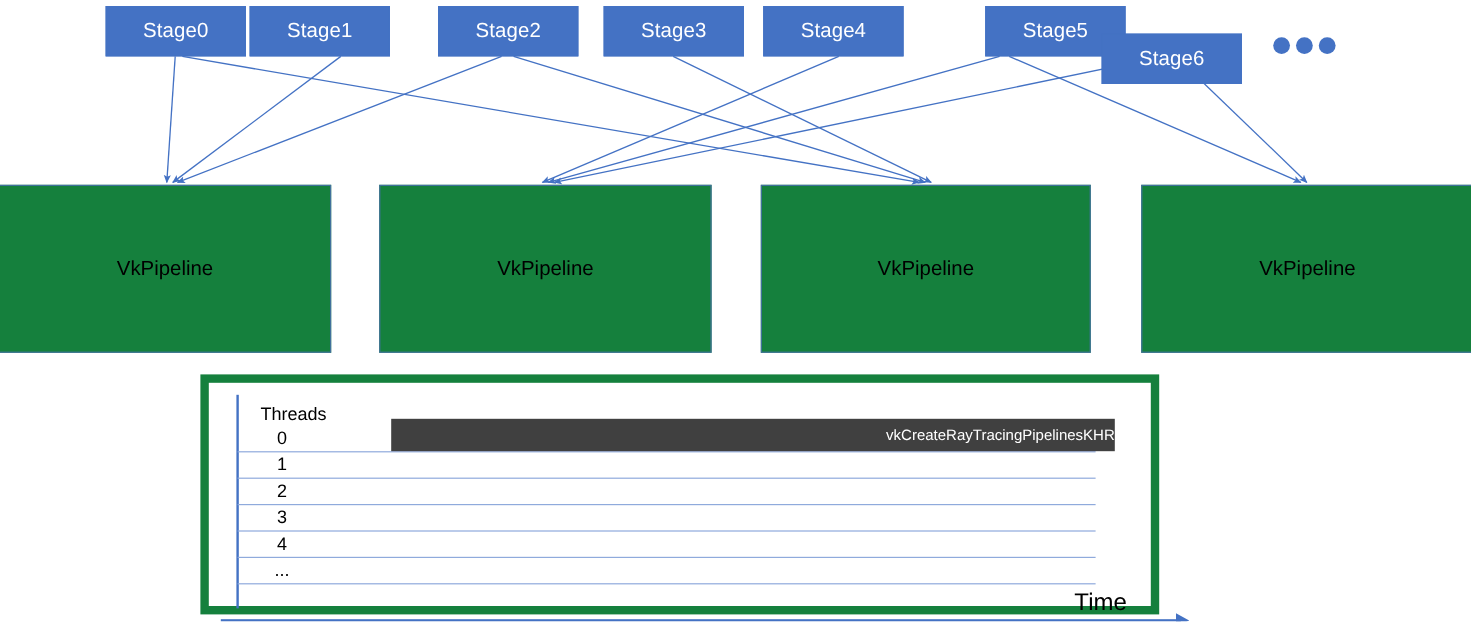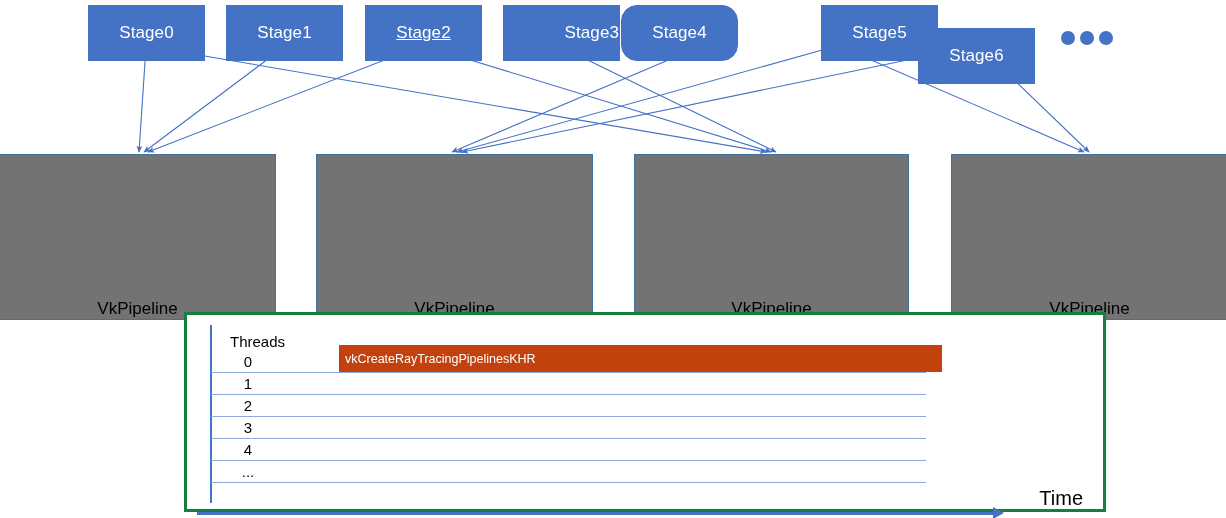--- a/index.html
+++ b/index.html
@@ -15,21 +15,21 @@
     position: relative;
     width: 1226px;
     height: 518px;
     background: #ffffff;
     overflow: hidden;
   }
   
   .stage-box {
     position: absolute;
     top: 5px;
-    height: 56px;
+    height: 42px;
     background: #4472C4;
     border: 1px solid #4472C4;
     color: #ffffff;
     font-size: 17px;
     display: flex;
     align-items: center;
     justify-content: center;
     box-sizing: border-box;
     letter-spacing: 0.1px;
   }
@@ -50,52 +50,51 @@
     background: #4472C4;
   }
   .dots-group .dot:nth-child(1) { left: 0px; }
   .dots-group .dot:nth-child(2) { left: 19px; }
   .dots-group .dot:nth-child(3) { left: 38px; }
 
   
   .pipeline-box {
     position: absolute;
     top: 154px;
-    height: 166px;
-    background: #737373;
+    height: 140px;
+    background: #15803d;
     border: 1px solid #41719C;
     color: #000000;
     font-size: 17px;
     display: flex;
-    align-items: flex-end;
+    align-items: center;
     justify-content: center;
     box-sizing: border-box;
   }
 
   
   #arrow-layer {
     position: absolute;
     left: 0;
     top: 0;
     width: 1226px;
     height: 518px;
     pointer-events: none;
   }
 
   
   #timeline-panel {
     position: absolute;
     left: 167px;
     top: 312px;
-    width: 922px;
+    width: 799px;
     height: 200px;
     background: #ffffff;
-    border: 3px solid #15803d;
-    box-sizing: border-box;
-    margin-left: 17px;
+    border: 7px solid #15803d;
+    box-sizing: border-box;
   }
   #timeline-axis-v {
     position: absolute;
     left: 23px;
     top: 10px;
     width: 2px;
     height: 178px;
     background: #4472C4;
   }
   #timeline-axis-h {
@@ -142,29 +141,30 @@
     position: absolute;
     left: 8px;
     top: 2px;
     width: 58px;
     text-align: center;
     font-size: 15px;
     color: #000000;
   }
   .task-bar {
     position: absolute;
-    background: #c2410c;
+    background: #404040;
     color: #ffffff;
     font-size: 12.5px;
     display: flex;
     align-items: center;
     padding-left: 6px;
     box-sizing: border-box;
     white-space: nowrap;
     overflow: hidden;
+    justify-content: flex-end;
   }
   .time-label {
     position: absolute;
     right: 20px;
     top: 172px;
     font-size: 20px;
     color: #000000;
   }
 </style>
 </head>
@@ -190,30 +190,30 @@
         <line x1="841" y1="47" x2="1084" y2="152"></line>
         <line x1="970" y1="47" x2="462" y2="152"></line>
         <line x1="980" y1="47" x2="1089" y2="152"></line>
       </g>
   </svg>
 
   <div id="stage-row">
       <div class="stage-box" style="left: 88px; width: 117px;">
         <span>Stage0</span>
       </div>
-      <div class="stage-box" style="left: 226px; width: 117px;">
+      <div class="stage-box" style="left: 208px; width: 117px;">
         <span>Stage1</span>
       </div>
-      <div class="stage-box" style="left: 365px; width: 117px; text-decoration: underline;">
+      <div class="stage-box" style="left: 365px; width: 117px;">
         <span>Stage2</span>
       </div>
-      <div class="stage-box" style="left: 503px; width: 117px; justify-content: flex-end;">
+      <div class="stage-box" style="left: 503px; width: 117px;">
         <span>Stage3</span>
       </div>
-      <div class="stage-box" style="left: 621px; width: 117px; border-radius: 16px;">
+      <div class="stage-box" style="left: 636px; width: 117px;">
         <span>Stage4</span>
       </div>
       <div class="stage-box" style="left: 821px; width: 117px;">
         <span>Stage5</span>
       </div>
       <div class="stage-box" style="left: 918px; width: 117px; margin-top: 23px;">
         <span>Stage6</span>
       </div>
     </div>
 

